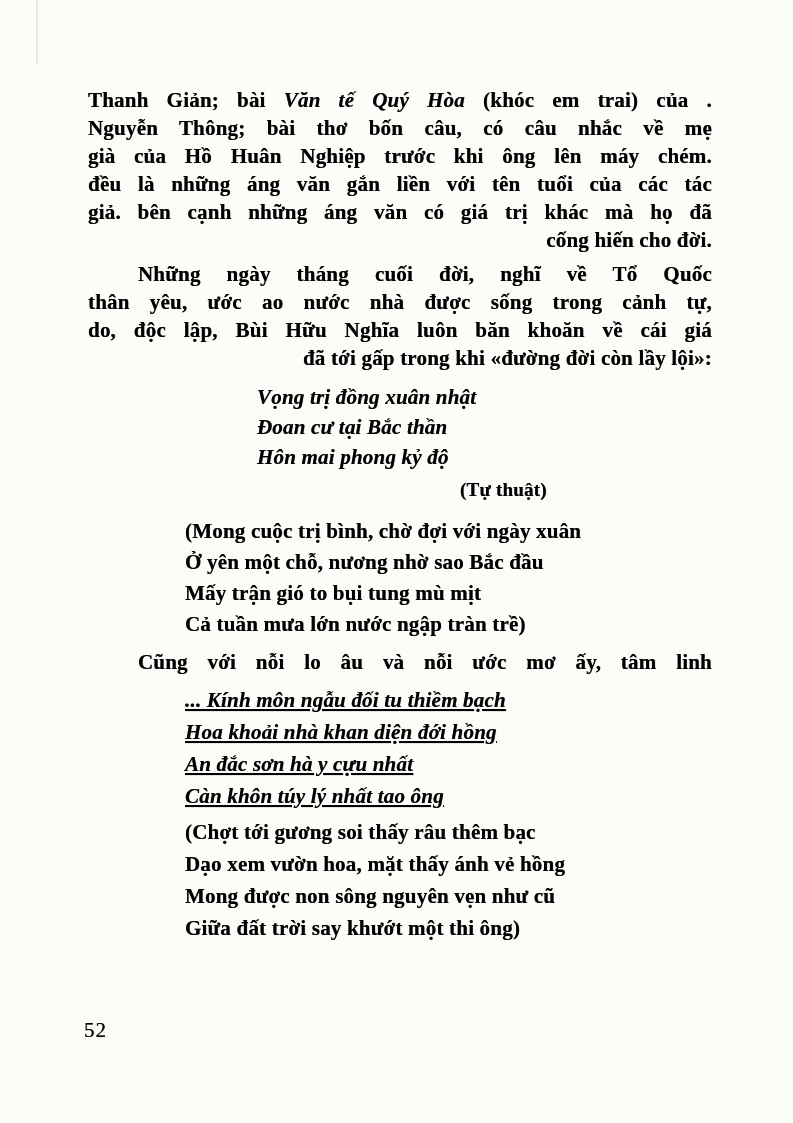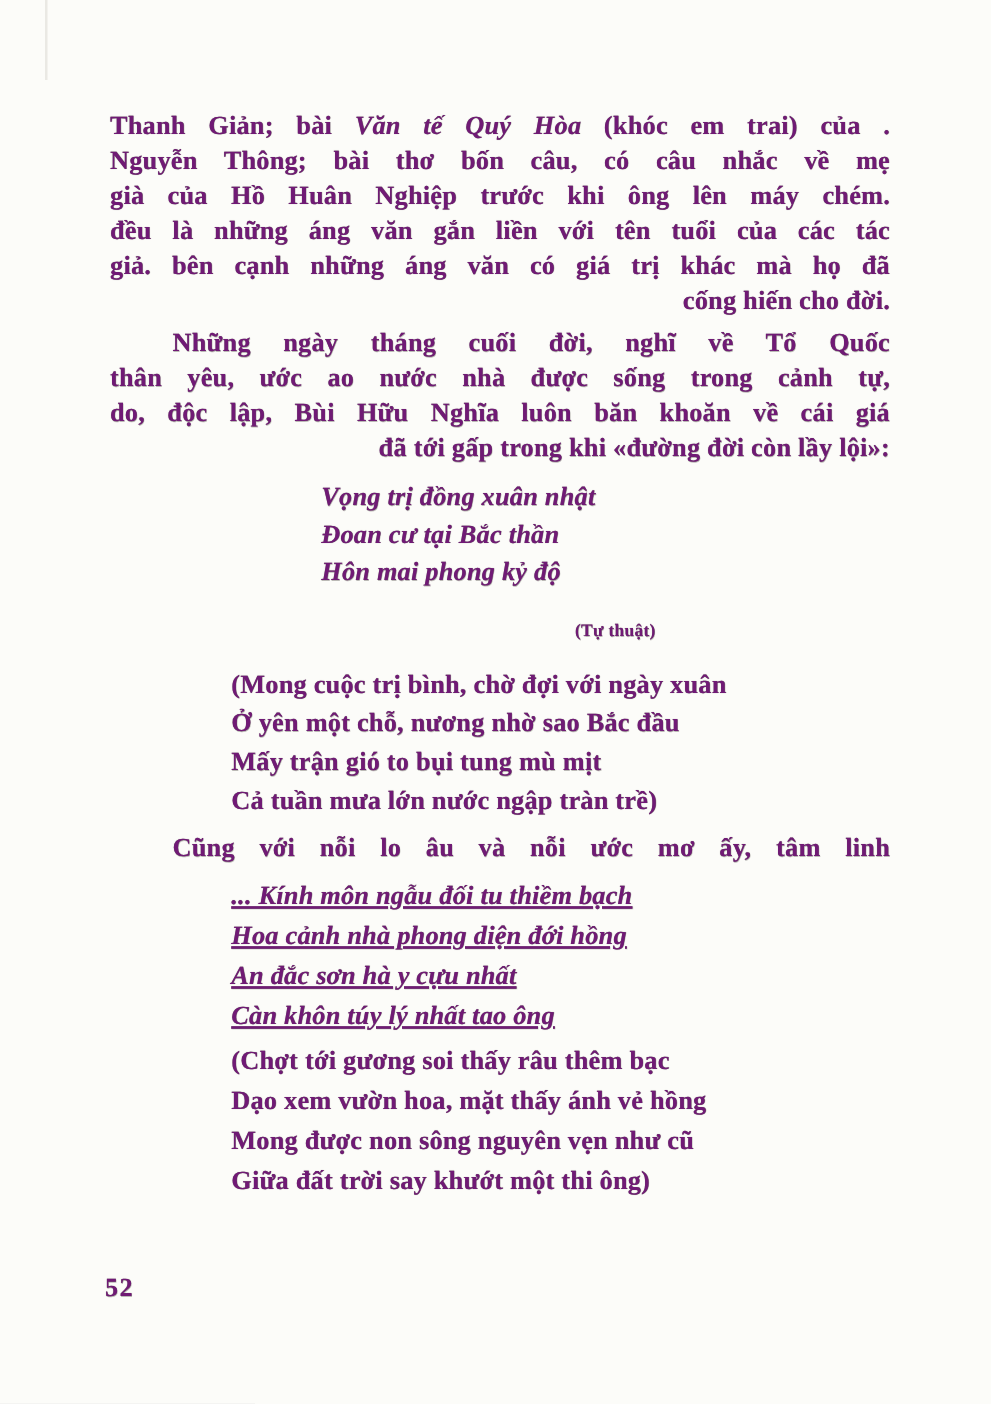--- a/index.html
+++ b/index.html
@@ -1,21 +1,21 @@
 <!DOCTYPE html>
 <html><head>
 <meta charset="utf-8">
 <style>
   html,body { margin:0; padding:0; background:#e9e9e6; }
   .page {
     position:relative;
     width:793px; height:1123px;
     margin:0 auto;
     background:#fcfcf9;
-    color:#701a75;
+    color:#000000;
     font-family:"Liberation Serif","DejaVu Serif",serif;
     overflow:hidden;
     text-shadow:0 0 0.6px rgba(20,14,8,0.55), 0.4px 0.4px 0 rgba(20,14,8,0.25);
   }
   .scan-edge {
     position:absolute; left:36px; top:0; width:2px; height:64px;
     background:#dddcd6; opacity:.6;
   }
   .content {
     position:absolute; left:88px; top:86px; width:624px;
@@ -23,30 +23,30 @@
   }
   .jline { text-align:justify; text-align-last:justify; line-height:28px; }
   .lline { text-align:right; line-height:28px; }
   .indent { text-indent:50px; }
   .it { font-style:italic; }
   .p2 { margin-top:6px; }
   .p3 { margin-top:8px; }
   .poem { font-style:italic; }
   .poem1 { margin:10px 0 0 169px; }
   .poem1 .pline { line-height:30px; }
-  .attr { margin-top:22px; margin-left:372px; font-size:14px; line-height:24px; }
+  .attr { margin-top:6px; margin-left:372px; font-size:19px; line-height:24px; }
   .trans1 { margin:14px 0 0 97px; }
   .trans1 .tline { line-height:31px; }
   .poem2 { margin:8px 0 0 97px;text-decoration:underline; }
   .poem2 .pline { line-height:32px; }
   .trans2 { margin:4px 0 0 97px; }
   .trans2 .tline { line-height:32px; }
   .pageno {
     position:absolute; left:84px; top:1018px;
-    font-size:21px; font-weight:700; letter-spacing:1px;
+    font-size:21px; font-weight:400; letter-spacing:1px;
   }
 </style>
 </head>
 <body>
 
 <div class="page">
   <div class="scan-edge"></div>
 
   <div class="content">
 
@@ -80,21 +80,21 @@
       <div class="tline">Mấy trận gió to bụi tung mù mịt</div>
       <div class="tline">Cả tuần mưa lớn nước ngập tràn trề)</div>
     </div>
 
     <div class="p3">
       <div class="jline indent">Cũng với nỗi lo âu và nỗi ước mơ ấy, tâm linh</div>
     </div>
 
     <div class="poem poem2">
       <div class="pline">... Kính môn ngẫu đối tu thiềm bạch</div>
-      <div class="pline">Hoa cảnh nhà phong diện đới hồng</div>
+      <div class="pline">Hoa khoải nhà khan diện đới hồng</div>
       <div class="pline">An đắc sơn hà y cựu nhất</div>
       <div class="pline">Càn khôn túy lý nhất tao ông</div>
     </div>
 
     <div class="trans2">
       <div class="tline">(Chợt tới gương soi thấy râu thêm bạc</div>
       <div class="tline">Dạo xem vườn hoa, mặt thấy ánh vẻ hồng</div>
       <div class="tline">Mong được non sông nguyên vẹn như cũ</div>
       <div class="tline">Giữa đất trời say khướt một thi ông)</div>
     </div>

